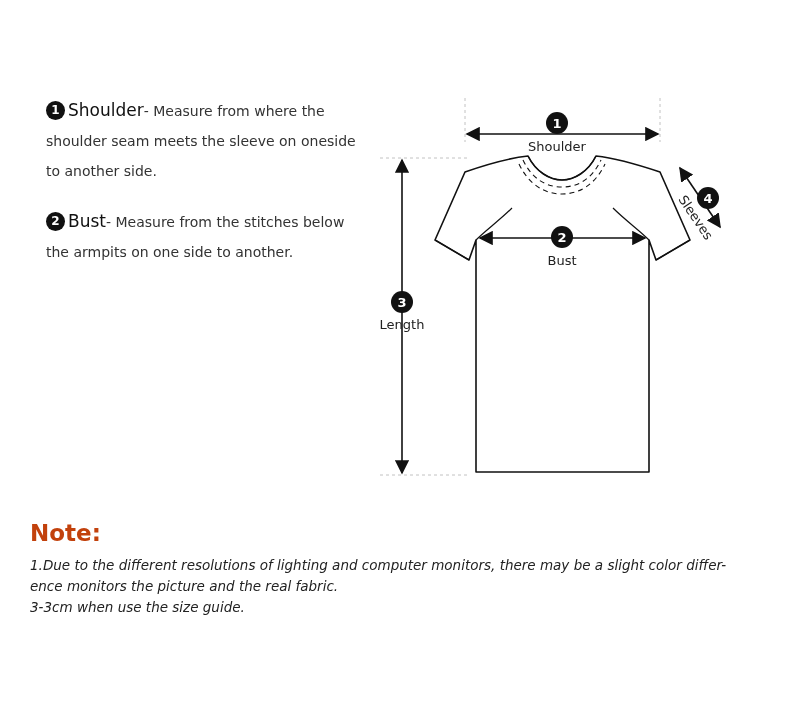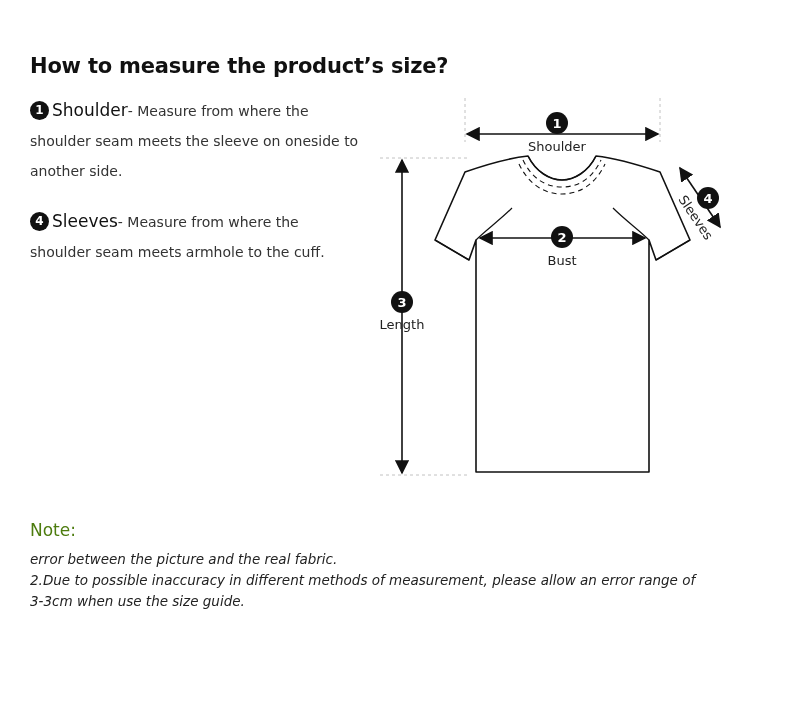--- a/index.html
+++ b/index.html
@@ -35,20 +35,21 @@
   
   #measure-list {
     position: absolute;
     left: 30px;
     top: 96px;
     width: 330px;
   }
   .measure-item {
     margin-bottom: 21px;
     line-height: 29px;
+    margin-left: 16px;
   }
   .num-badge {
     display: inline-block;
     width: 19px;
     height: 19px;
     border-radius: 50%;
     background: #111;
     color: #fff;
     font-size: 12px;
     font-weight: bold;
@@ -77,50 +78,49 @@
   #diagram svg { display: block; }
 
   
   #note-block {
     position: absolute;
     left: 30px;
     top: 520px;
     width: 735px;
   }
   #note-title {
-    font-size: 17px;
-    font-weight: normal;
-    color: #4d7c0f;
+    font-size: 23px;
+    font-weight: bold;
+    color: #c2410c;
     margin-bottom: 9px;
   }
   .note-line {
     font-size: 13.5px;
     font-style: italic;
     color: #222;
     line-height: 21px;
   }
 </style>
 </head>
 <body>
 
 <div class="page">
 
-  <h1 id="title">How to measure the product’s size?</h1>
 
   <div id="measure-list">
 
     <div class="measure-item">
       <span class="num-badge">1</span><span class="item-term">Shoulder</span><span class="item-desc">- Measure from where the shoulder seam meets the sleeve on oneside to another side.</span>
     </div>
 
-
-
     <div class="measure-item">
-      <span class="num-badge">4</span><span class="item-term">Sleeves</span><span class="item-desc">- Measure from where the shoulder seam meets armhole to the cuff.</span>
+      <span class="num-badge">2</span><span class="item-term">Bust</span><span class="item-desc">- Measure from the stitches below the armpits on one side to another.</span>
     </div>
+
+
 
   </div>
 
   <div id="diagram">
     <svg width="410" height="430" viewBox="0 0 410 430" xmlns="http://www.w3.org/2000/svg">
       <defs>
         <marker id="arrH" markerWidth="9" markerHeight="9" refX="8" refY="4.5" orient="auto">
           <path d="M0,0 L9,4.5 L0,9 z" fill="#111"></path>
         </marker>
         <marker id="arrHs" markerWidth="9" markerHeight="9" refX="1" refY="4.5" orient="auto">
@@ -187,18 +187,18 @@
         <line x1="320" y1="88" x2="360" y2="147" stroke="#111" stroke-width="1.6" marker-start="url(#arrHs)" marker-end="url(#arrH)"></line>
         <circle cx="348" cy="118" r="11" fill="#111"></circle>
         <text x="348" y="123" font-family="DejaVu Sans, sans-serif" font-size="13" font-weight="bold" fill="#fff" text-anchor="middle">4</text>
         <text x="332" y="140" font-family="DejaVu Sans, sans-serif" font-size="13" fill="#222" text-anchor="middle" transform="rotate(56 332 140)">Sleeves</text>
       </g>
     </svg>
   </div>
 
   <div id="note-block">
     <div id="note-title">Note:</div>
-    <div class="note-line">error between the picture and the real fabric.</div>
-    <div class="note-line">2.Due to possible inaccuracy in different methods of measurement, please allow an error range of</div>
+    <div class="note-line">1.Due to the different resolutions of lighting and computer monitors, there may be a slight color differ-</div>
+    <div class="note-line">ence monitors the picture and the real fabric.</div>
     <div class="note-line">3-3cm when use the size guide.</div>
   </div>
 
 </div>
 
 </body></html>

